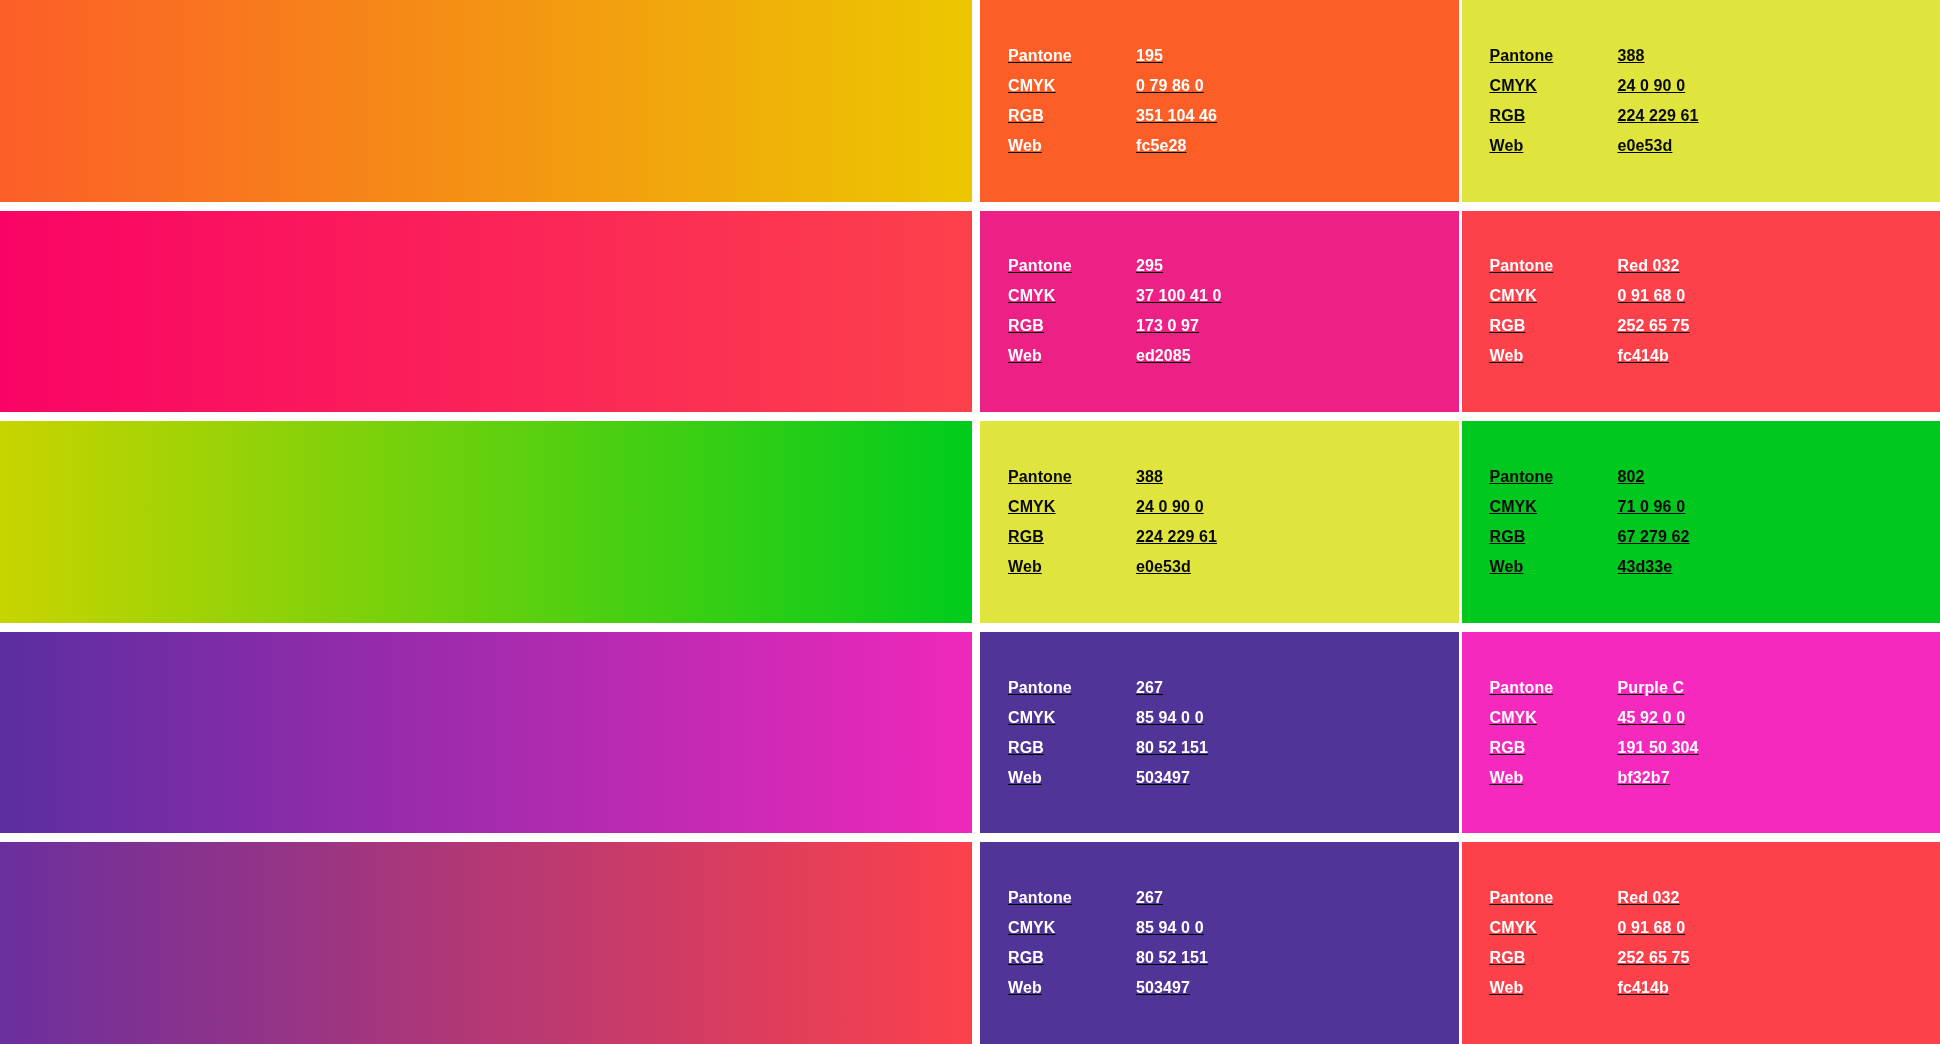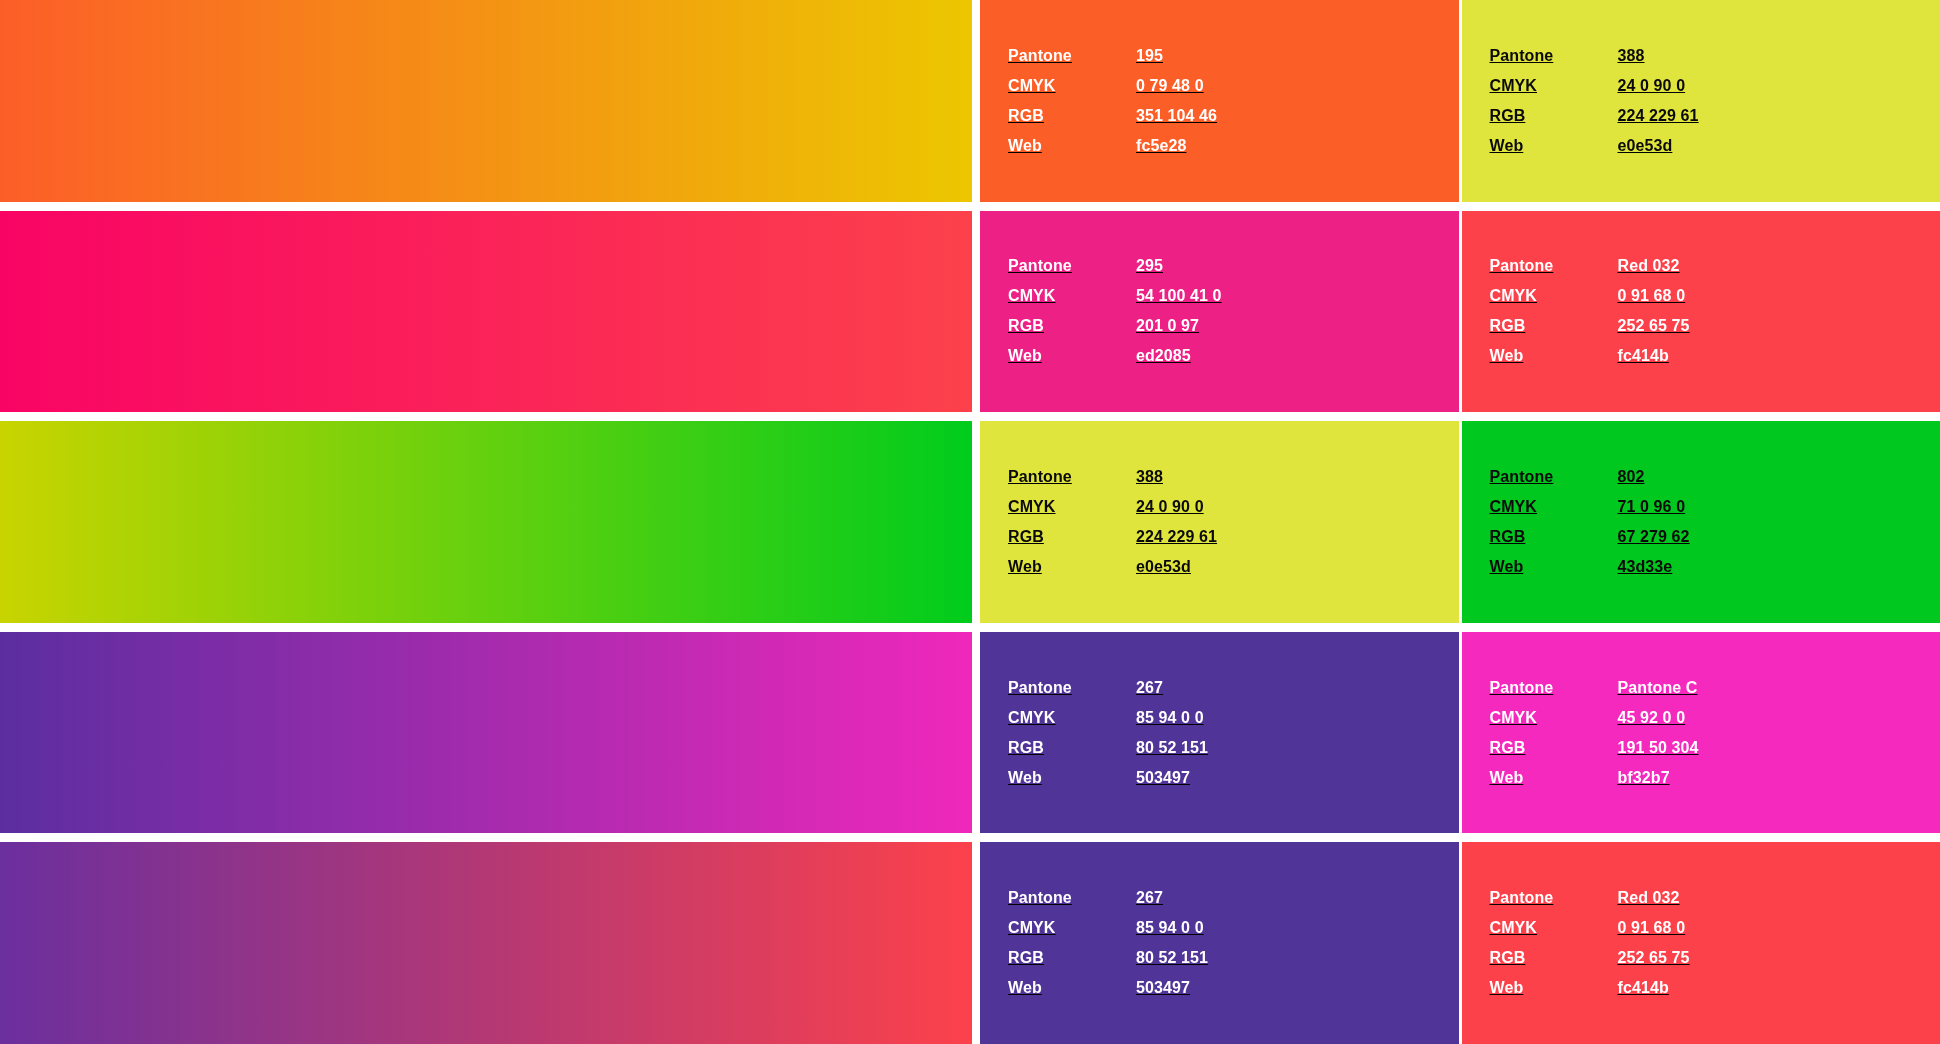--- a/index.html
+++ b/index.html
@@ -111,21 +111,21 @@
       <div class="gradient-bar" style="background: linear-gradient(to right, rgb(252, 94, 40) 0%, rgb(236, 199, 0) 100%);"></div>
       <div class="gutter-v"></div>
       <div class="swatch-panel txt-light" style="background: rgb(252, 94, 40);">
         <div class="spec-table">
           <div class="spec-line">
             <span class="spec-label">Pantone</span>
             <span class="spec-value">195</span>
           </div>
           <div class="spec-line">
             <span class="spec-label">CMYK</span>
-            <span class="spec-value">0  79  48  0</span>
+            <span class="spec-value">0  79  86  0</span>
           </div>
           <div class="spec-line">
             <span class="spec-label">RGB</span>
             <span class="spec-value">351  104  46</span>
           </div>
           <div class="spec-line">
             <span class="spec-label">Web</span>
             <span class="spec-value">fc5e28</span>
           </div>
         </div>
@@ -157,25 +157,25 @@
       <div class="gradient-bar" style="background: linear-gradient(to right, rgb(249, 4, 101) 0%, rgb(252, 65, 75) 100%);"></div>
       <div class="gutter-v"></div>
       <div class="swatch-panel txt-light" style="background: rgb(237, 32, 133);">
         <div class="spec-table">
           <div class="spec-line">
             <span class="spec-label">Pantone</span>
             <span class="spec-value">295</span>
           </div>
           <div class="spec-line">
             <span class="spec-label">CMYK</span>
-            <span class="spec-value">54  100  41  0</span>
-          </div>
-          <div class="spec-line">
-            <span class="spec-label">RGB</span>
-            <span class="spec-value">201  0  97</span>
+            <span class="spec-value">37  100  41  0</span>
+          </div>
+          <div class="spec-line">
+            <span class="spec-label">RGB</span>
+            <span class="spec-value">173  0  97</span>
           </div>
           <div class="spec-line">
             <span class="spec-label">Web</span>
             <span class="spec-value">ed2085</span>
           </div>
         </div>
       </div>
       <div class="gutter-v thin"></div>
       <div class="swatch-panel txt-light" style="background: rgb(252, 65, 75);">
         <div class="spec-table">
@@ -266,21 +266,21 @@
             <span class="spec-label">Web</span>
             <span class="spec-value">503497</span>
           </div>
         </div>
       </div>
       <div class="gutter-v thin"></div>
       <div class="swatch-panel txt-light" style="background: rgb(246, 41, 191);">
         <div class="spec-table">
           <div class="spec-line">
             <span class="spec-label">Pantone</span>
-            <span class="spec-value">Pantone C</span>
+            <span class="spec-value">Purple C</span>
           </div>
           <div class="spec-line">
             <span class="spec-label">CMYK</span>
             <span class="spec-value">45  92  0  0</span>
           </div>
           <div class="spec-line">
             <span class="spec-label">RGB</span>
             <span class="spec-value">191  50  304</span>
           </div>
           <div class="spec-line">

